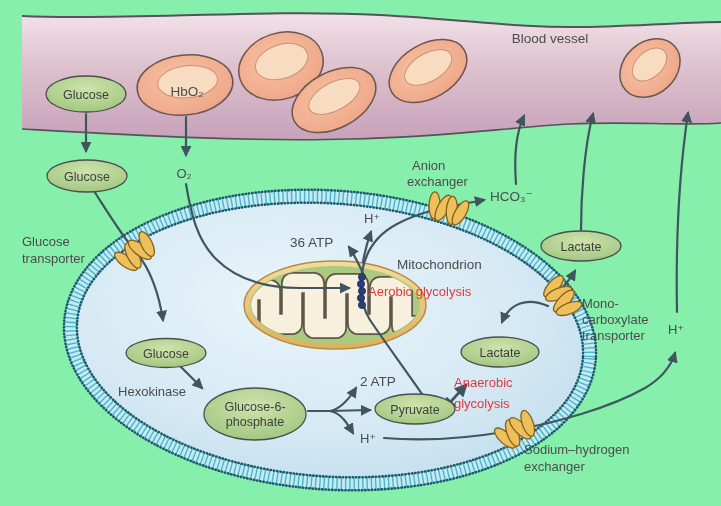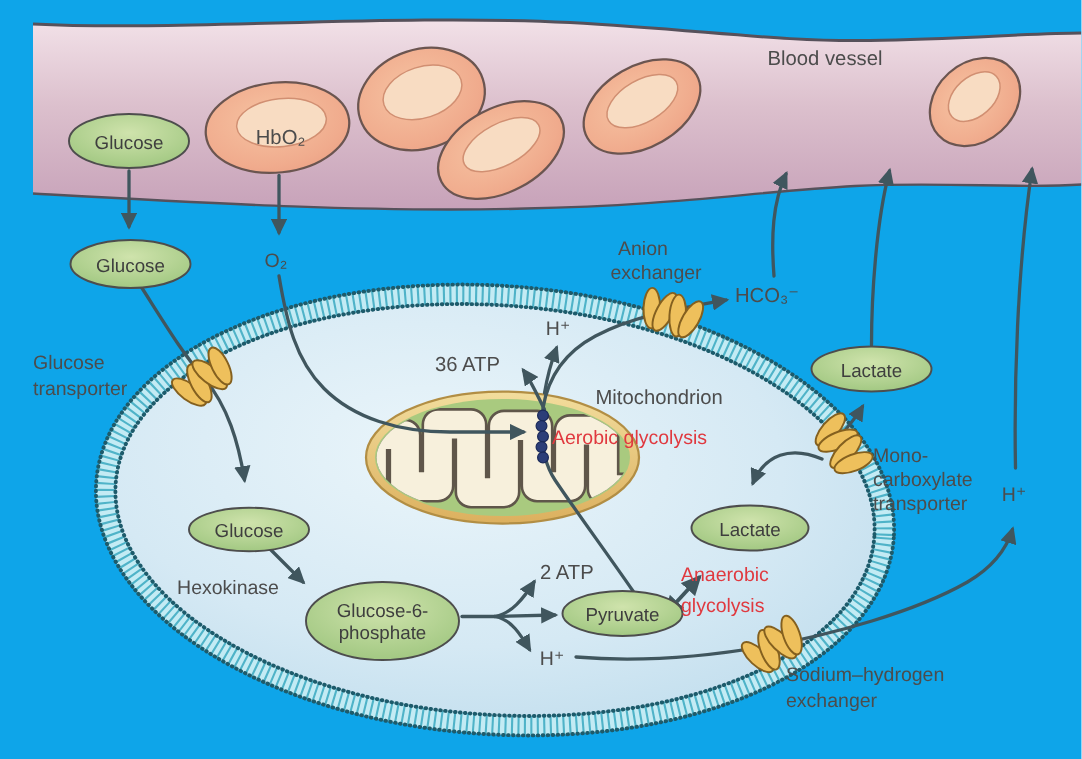--- a/index.html
+++ b/index.html
@@ -1,16 +1,16 @@
 <!DOCTYPE html>
 <html><head>
 <meta charset="utf-8">
 <style>
   html,body{margin:0;padding:0;background:#ffffff;}
-  .stage{width:721px;height:506px;position:relative;background:#0ea5e9;overflow:hidden;}
+  .stage{width:721px;height:506px;position:relative;background:#86efac;overflow:hidden;}
   text{font-family:"Liberation Sans","DejaVu Sans",sans-serif;fill:#4c4c4c;}
   .lbl{font-size:13px;}
   .node-txt{font-size:12.5px;fill:#3e3e3e;}
   .red{fill:#e0393f;font-size:13px;}
   .arrow{stroke:#40565e;stroke-width:2.2;fill:none;stroke-linecap:round;}
   .arrow-thick{stroke:#40565e;stroke-width:2.6;fill:none;stroke-linecap:round;}
   .plain{stroke:#40565e;stroke-width:2.2;fill:none;stroke-linecap:round;}
 </style>
 </head>
 <body>

